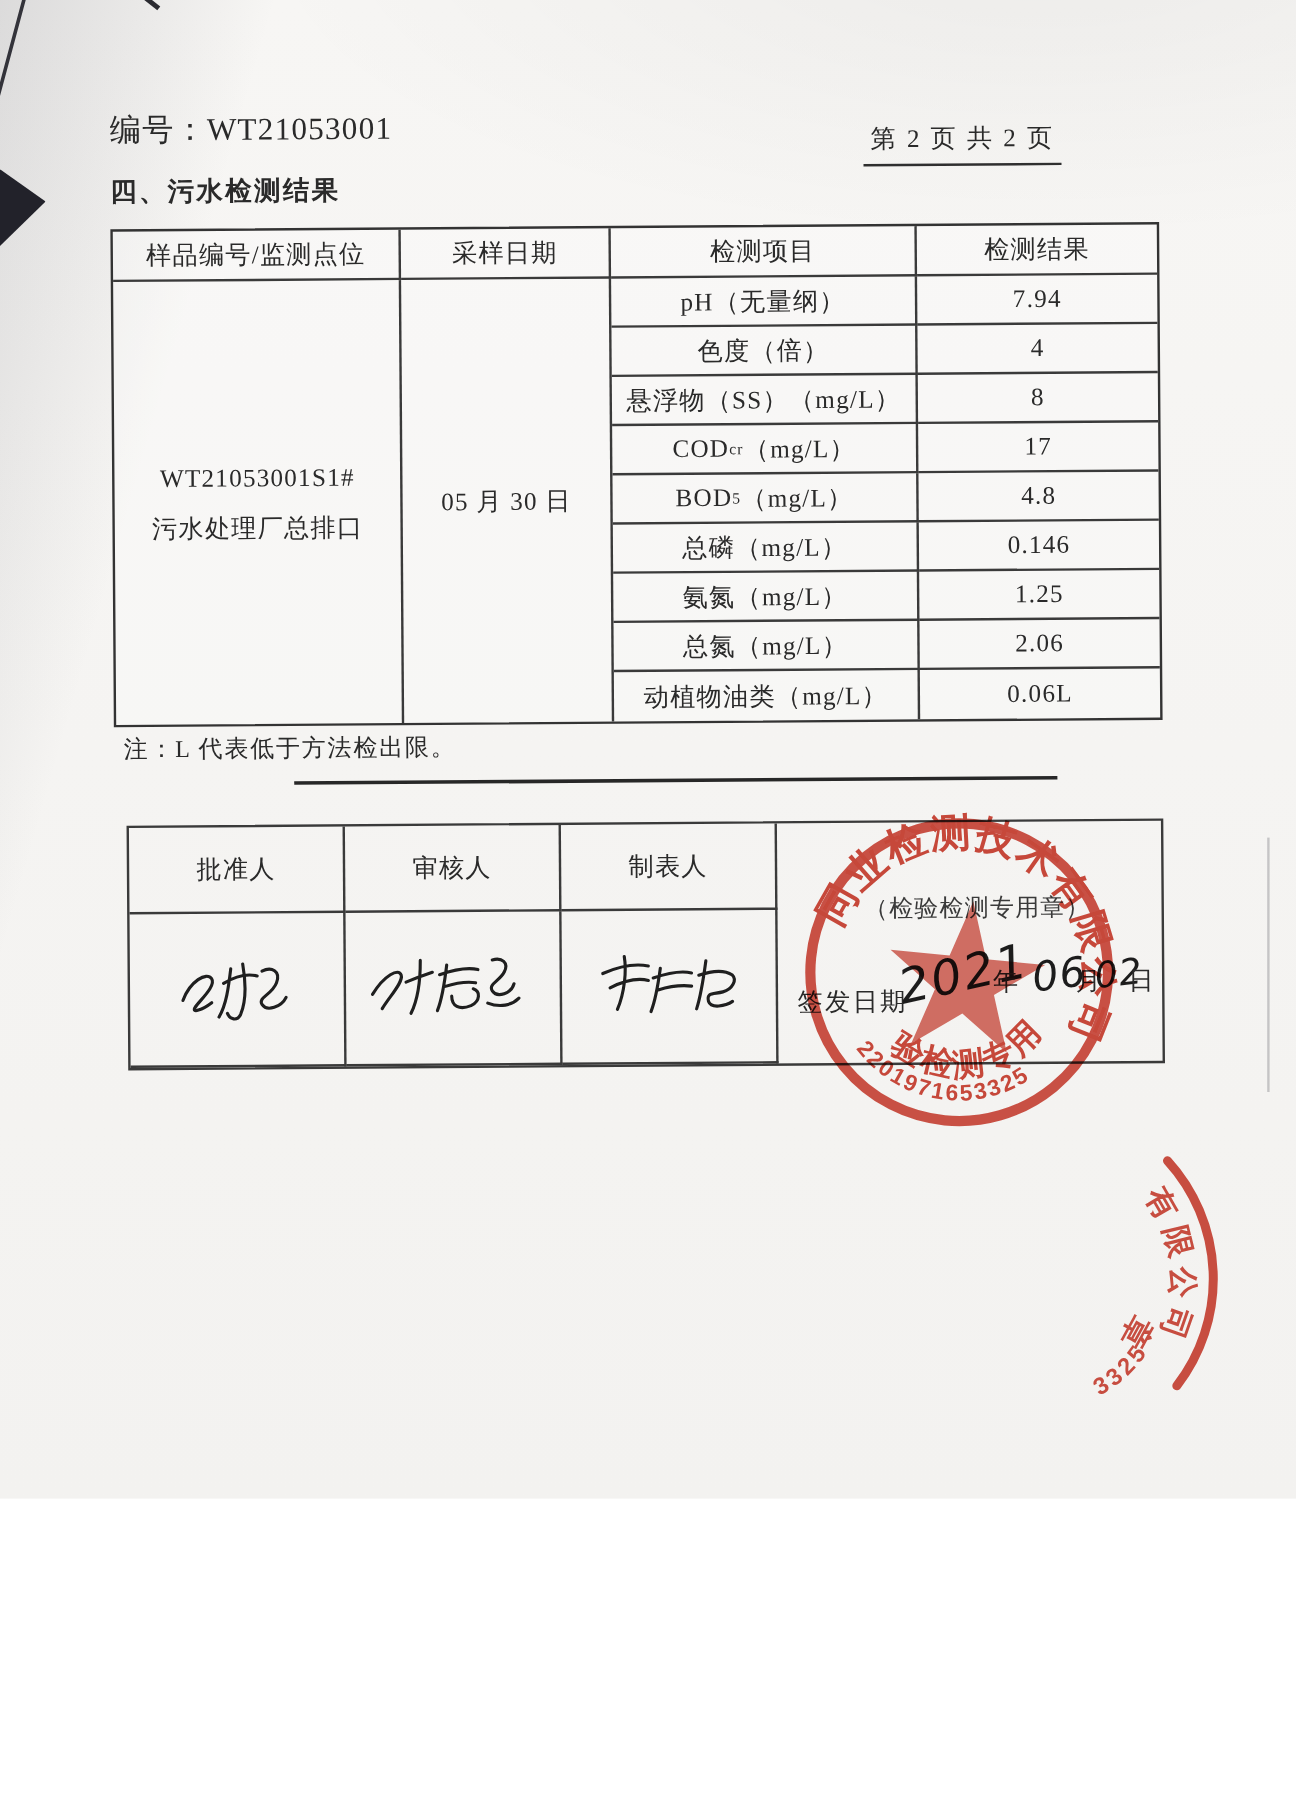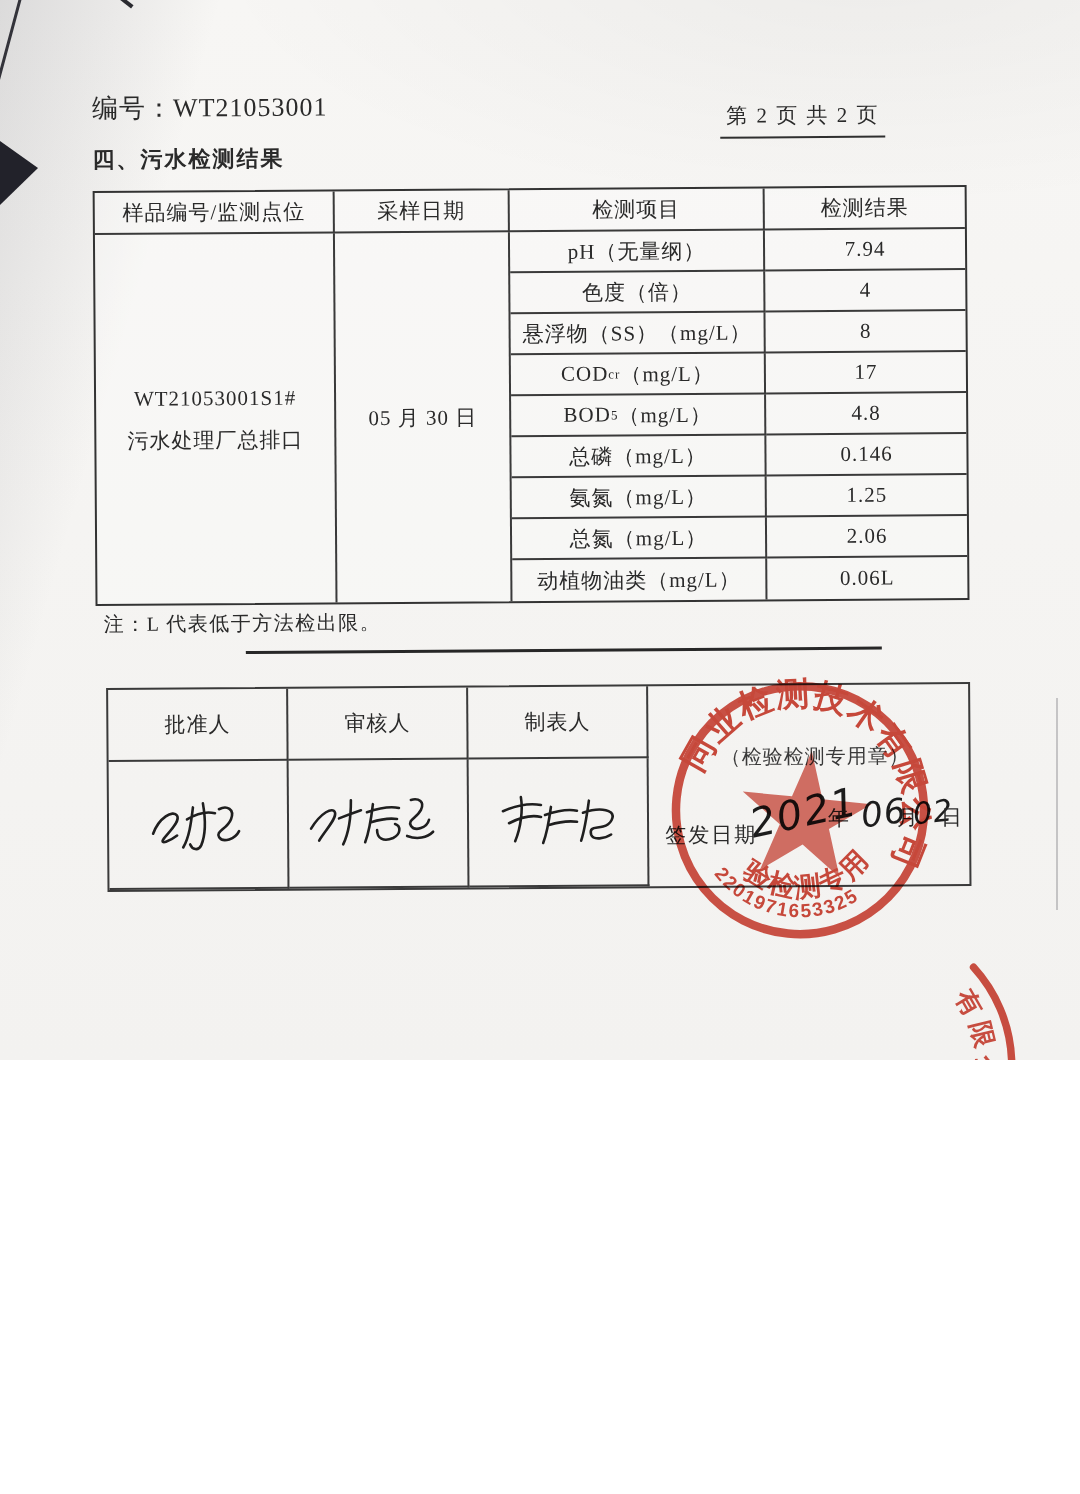--- a/index.html
+++ b/index.html
@@ -1,17 +1,17 @@
 <!DOCTYPE html>
 <html style="--stamp-red: #c23a2c; --ink: #2a2a2a;"><head>
 <meta charset="utf-8">
 <style>
   html,body{margin:0;padding:0;}
   .page{
-    position:relative; width:1080px; height:1060px; overflow:hidden;
+    position:relative; width:1080px; height:1249px; overflow:hidden;
     font-family:"Liberation Serif","DejaVu Serif",serif; color:#2a2a2a;
     background:
       radial-gradient(1100px 420px at 80% -4%, rgba(0,0,0,0.045), transparent 60%),
       linear-gradient(106deg, rgba(110,110,118,0.20), rgba(0,0,0,0) 16%),
       linear-gradient(0deg,#f3f2f0,#f7f6f4);
   }
   .content{position:absolute; inset:0; transform:rotate(-0.4deg);}
   .abs{position:absolute;}
 
   

